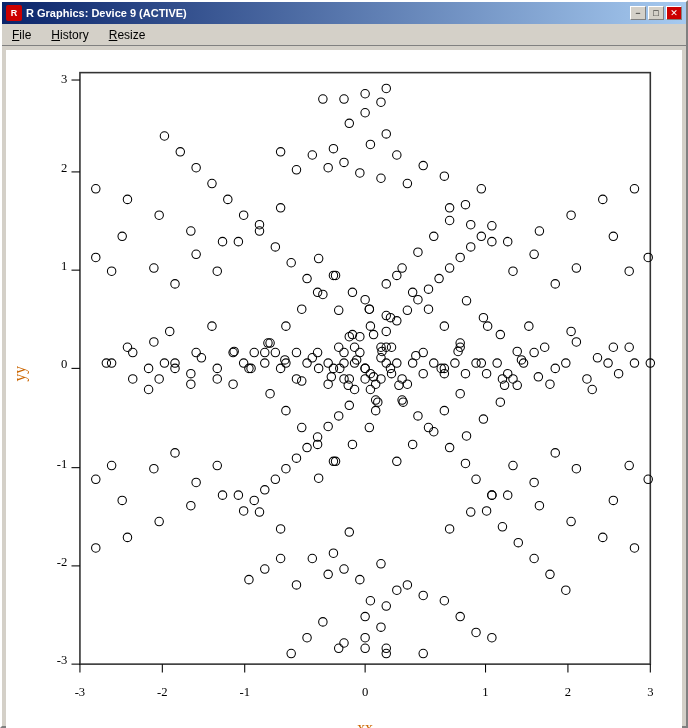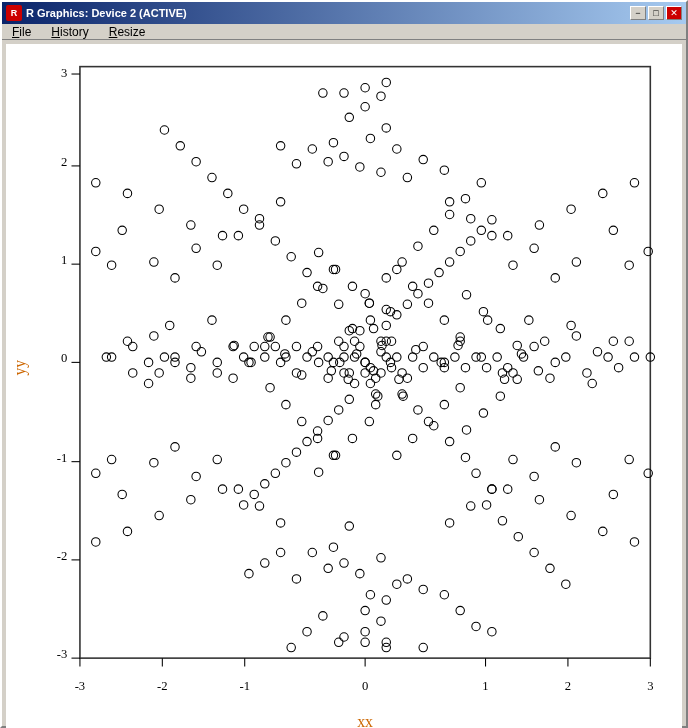--- a/index.html
+++ b/index.html
@@ -66,21 +66,21 @@
       justify-content: center;
       font-size: 9px;
       cursor: pointer;
       color: #000;
     }
     .title-btn.close {
       background: #cc0000;
       color: white;
     }
     .menu-bar {
-      height: 16px;
+      height: 22px;
       background: #d4d0c8;
       display: flex;
       align-items: center;
       padding: 0 4px;
       gap: 8px;
       flex-shrink: 0;
       border-bottom: 1px solid #808080;
     }
     .menu-item {
       padding: 2px 6px;
@@ -112,21 +112,21 @@
   </style>
 </head>
 <body>
 
 <div class="window">
   <div class="title-bar">
     <div class="title-bar-left">
       <div class="title-icon">
         <span>R</span>
       </div>
-      <span>R Graphics: Device 2 (ACTIVE)</span>
+      <span>R Graphics: Device 9 (ACTIVE)</span>
     </div>
     <div class="title-buttons">
       <div class="title-btn">−</div>
       <div class="title-btn">□</div>
       <div class="title-btn close">✕</div>
     </div>
   </div>
 
   <div class="menu-bar">
     <div class="menu-item"><span>F</span>ile</div>

